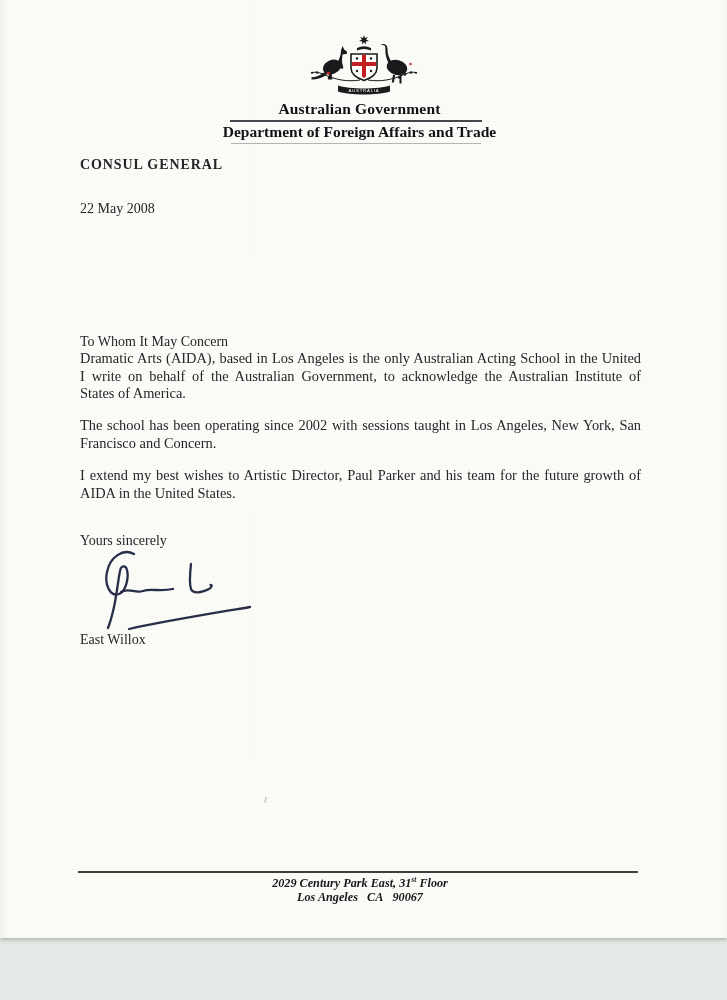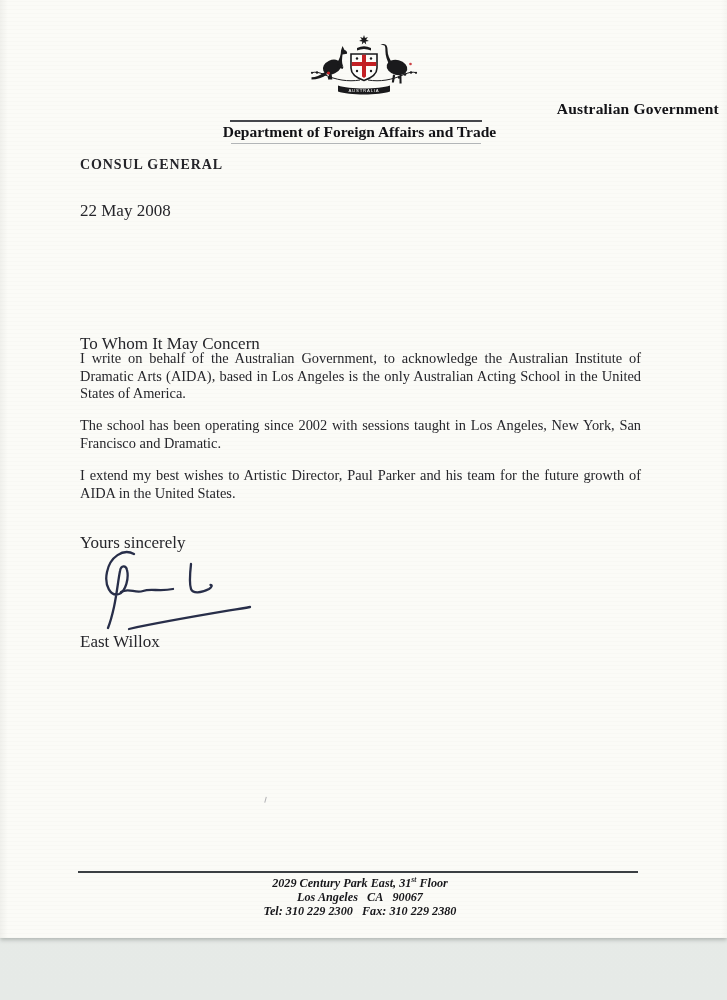--- a/index.html
+++ b/index.html
@@ -19,34 +19,34 @@
     position:absolute;left:0;top:0;width:727px;height:938px;
     background:
       linear-gradient(90deg, rgba(60,65,60,0.06) 0px, rgba(60,65,60,0) 8px),
       linear-gradient(270deg, rgba(60,65,60,0.03) 0px, rgba(60,65,60,0) 6px),
       repeating-linear-gradient(0deg, rgba(120,118,105,0.022) 0 1px, rgba(0,0,0,0) 1px 4px),
       #fbfbf7;
     box-shadow:0 2px 4px rgba(80,90,84,0.35);
   }
   .crest{position:absolute;left:296px;top:34px}
   .gov{
-    position:absolute;top:100px;left:0;width:719px;text-align:right;
+    position:absolute;top:100px;left:0;width:719px;text-align:center;
     font-weight:bold;font-size:15.5px;color:#121216;letter-spacing:.2px;
   }
   .rule1{position:absolute;top:120px;left:230px;width:252px;height:2px;background:#45474b}
   .dept{
     position:absolute;top:123px;left:0;width:719px;text-align:center;
     font-weight:bold;font-size:15.5px;color:#121216;
   }
   .rule2{position:absolute;top:143px;left:231px;width:250px;height:1px;background:#999ea1;opacity:.75}
   .office{
     position:absolute;top:157px;left:80px;
     font-size:14px;font-weight:bold;letter-spacing:.9px;color:#25252a;
   }
-  .textline{position:absolute;left:80px;font-size:17px;color:#26262b}
+  .textline{position:absolute;left:80px;font-size:14px;color:#26262b}
   .date{top:201px}
   .salutation{top:334px}
   .closing{top:533px}
   .signatory{top:632px}
   .para{position:absolute;left:80px;width:561px;font-size:14.4px;color:#26262b}
   .p1{top:350px}
   .p2{top:417px}
   .p3{top:467px}
   .pline{line-height:17.5px;text-align:justify;text-align-last:justify;height:17.5px;overflow:visible}
   .pline.last{text-align-last:left}
@@ -126,28 +126,28 @@
     <div class="rule1"></div>
     <div class="dept">Department of Foreign Affairs and Trade</div>
     <div class="rule2"></div>
 
     <div class="office">CONSUL GENERAL</div>
     <div class="textline date">22 May 2008</div>
 
     <div class="textline salutation">To Whom It May Concern</div>
 
     <div class="para p1">
+      <div class="pline">Dramatic Arts (AIDA), based in Los Angeles is the only Australian Acting School in the United</div>
       <div class="pline">I write on behalf of the Australian Government, to acknowledge the Australian Institute of</div>
-      <div class="pline">Dramatic Arts (AIDA), based in Los Angeles is the only Australian Acting School in the United</div>
       <div class="pline last">States of America.</div>
     </div>
 
     <div class="para p2">
       <div class="pline">The school has been operating since 2002 with sessions taught in Los Angeles, New York, San</div>
-      <div class="pline last">Francisco and Dramatic.</div>
+      <div class="pline last">Francisco and Concern.</div>
     </div>
 
     <div class="para p3">
       <div class="pline">I extend my best wishes to Artistic Director, Paul Parker and his team for the future growth of</div>
       <div class="pline last">AIDA in the United States.</div>
     </div>
 
     <div class="textline closing">Yours sincerely</div>
 
     <svg class="signature" width="180" height="90" viewBox="0 0 180 90" aria-hidden="true">
@@ -160,18 +160,17 @@
     </svg>
 
     <div class="textline signatory">East Willox</div>
 
     <div class="speck"></div>
 
     <div class="foot-rule"></div>
     <div class="footer-text">
       <div><span>2029 Century Park East, 31</span><sup>st</sup><span> Floor</span></div>
       <div>Los Angeles&nbsp;&nbsp;&nbsp;CA&nbsp;&nbsp;&nbsp;90067</div>
-      <div>Tel: 310 229 2300&nbsp;&nbsp;&nbsp;Fax: 310 229 2380</div>
     </div>
 
   </div>
   <div class="scanner-strip"></div>
 </div>
 
 </body></html>

